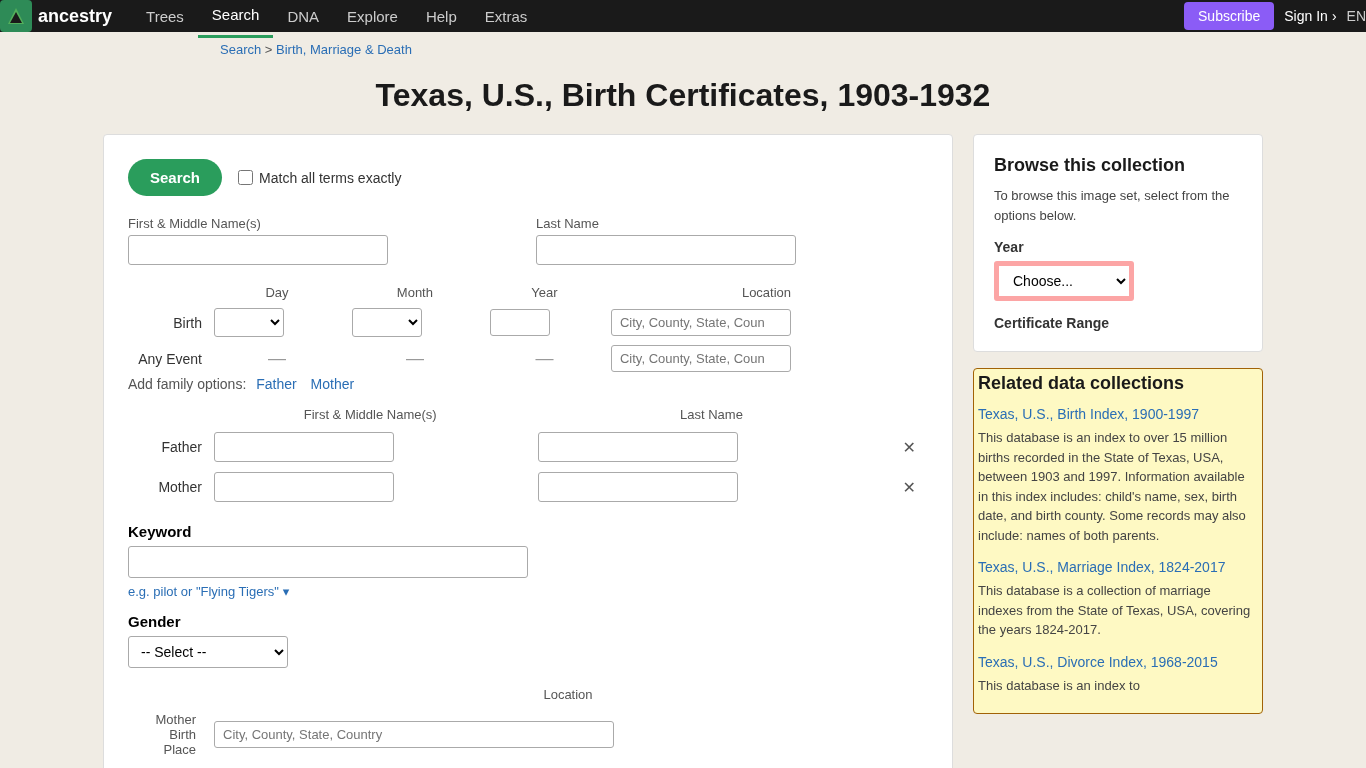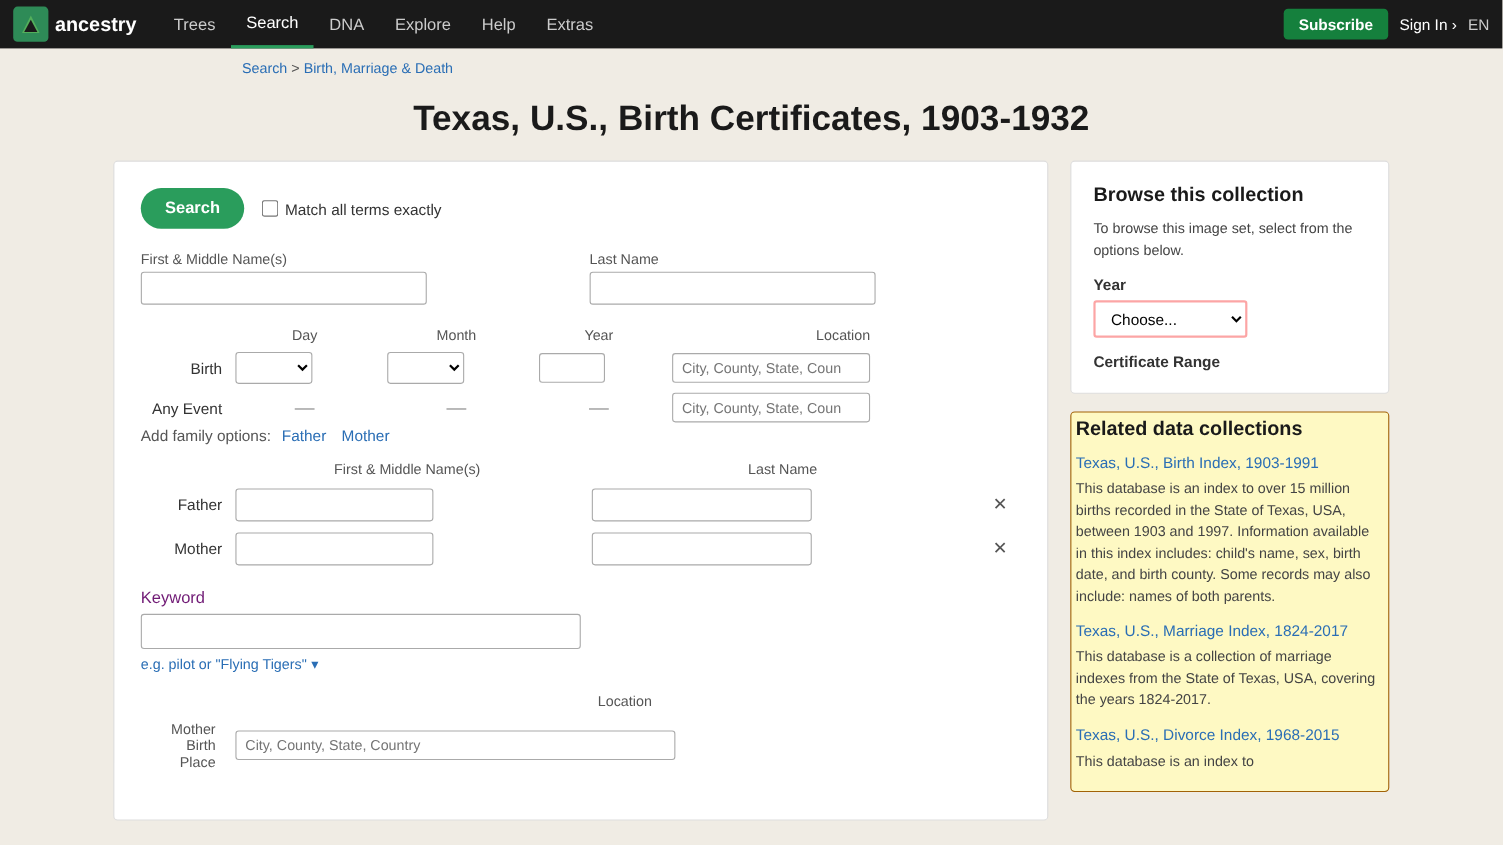--- a/index.html
+++ b/index.html
@@ -3,22 +3,22 @@
   <meta charset="utf-8">
   <style>
     * { box-sizing: border-box; margin: 0; padding: 0; }
     body { font-family: Arial, sans-serif; background: #f0ece4; font-size: 14px; color: #333; }
 
     
     .top-nav {
       background: #1a1a1a;
       display: flex;
       align-items: center;
-      padding: 0 12px;
-      height: 44px;
+      padding: 0 0;
+      height: 32px;
       color: #fff;
     }
     .logo {
       display: flex;
       align-items: center;
       margin-right: 20px;
     }
     .logo-icon {
       width: 32px;
       height: 32px;
@@ -40,28 +40,28 @@
       padding: 0 14px;
       height: 44px;
       display: flex;
       align-items: center;
       font-size: 15px;
       cursor: pointer;
     }
     .nav-link.active { color: #fff; border-bottom: 3px solid #2a9d5c; }
     .nav-right { display: flex; align-items: center; gap: 10px; }
     .subscribe-btn {
-      background: #15803d;
+      background: #8b5cf6;
       color: white;
       border: none;
       padding: 6px 14px;
       border-radius: 4px;
       cursor: pointer;
       font-size: 14px;
-      font-weight: bold;
+      font-weight: normal;
     }
     .signin-btn {
       color: #fff;
       background: transparent;
       border: none;
       cursor: pointer;
       font-size: 14px;
       display: flex;
       align-items: center;
       gap: 4px;
@@ -221,21 +221,21 @@
     .close-btn {
       background: none;
       border: none;
       cursor: pointer;
       color: #555;
       font-size: 16px;
       padding: 2px 6px;
     }
 
     
-    .section-label { font-size: 15px; color: #701a75; margin-bottom: 6px; font-weight: normal; }
+    .section-label { font-size: 15px; color: #000000; margin-bottom: 6px; font-weight: bold; }
     .keyword-input {
       border: 1px solid #aaa;
       border-radius: 3px;
       padding: 7px 10px;
       font-size: 14px;
       width: 400px;
       margin-bottom: 6px;
     }
     .keyword-hint {
       color: #2a6eb5;
@@ -274,21 +274,21 @@
     }
     .browse-title {
       font-size: 18px;
       font-weight: bold;
       color: #1a1a1a;
       margin-bottom: 10px;
     }
     .browse-desc { font-size: 13px; color: #444; margin-bottom: 14px; line-height: 1.5; }
     .browse-label { font-size: 14px; color: #333; margin-bottom: 6px; font-weight: bold; }
     .year-select {
-      border: 2px solid #fca5a5;
+      border: 5px solid #fca5a5;
       border-radius: 3px;
       padding: 6px 10px;
       font-size: 14px;
       width: 140px;
       background: #fff;
       margin-bottom: 14px;
       cursor: pointer;
     }
     .cert-range-label { font-size: 14px; color: #333; font-weight: bold; }
 
@@ -465,20 +465,29 @@
 
     <div>
       <div class="section-label">Keyword</div>
       <input type="text" class="keyword-input" style="">
       <div class="keyword-hint">
         <span>e.g. pilot or "Flying Tigers"</span>
         <span>▾</span>
       </div>
     </div>
 
+    <div>
+      <div class="section-label">Gender</div>
+      <select class="gender-select">
+        <option>-- Select --</option>
+        <option>Male</option>
+        <option>Female</option>
+        <option>Unknown</option>
+      </select>
+    </div>
 
     <table class="family-table">
       <thead>
         <tr>
           <td style="width:80px;"></td>
           <td class="col-header">Location</td>
         </tr>
       </thead>
       <tbody>
         <tr>
@@ -500,21 +509,21 @@
       <div class="browse-label">Year</div>
       <select class="year-select">
         <option>Choose...</option>
       </select>
       <div class="cert-range-label">Certificate Range</div>
     </div>
 
     <div class="related-box">
       <div class="related-title">Related data collections</div>
 
-      <a class="related-link">Texas, U.S., Birth Index, 1903-1991</a>
+      <a class="related-link">Texas, U.S., Birth Index, 1900-1997</a>
       <div class="related-desc">This database is an index to over 15 million births recorded in the State of Texas, USA, between 1903 and 1997. Information available in this index includes: child's name, sex, birth date, and birth county. Some records may also include: names of both parents.</div>
 
       <a class="related-link">Texas, U.S., Marriage Index, 1824-2017</a>
       <div class="related-desc">This database is a collection of marriage indexes from the State of Texas, USA, covering the years 1824-2017.</div>
 
       <a class="related-link">Texas, U.S., Divorce Index, 1968-2015</a>
       <div class="related-desc">This database is an index to</div>
     </div>
 
   </div>

